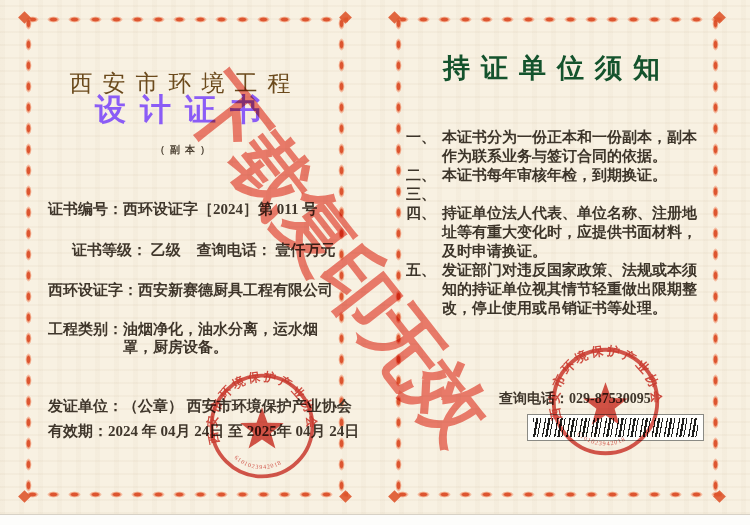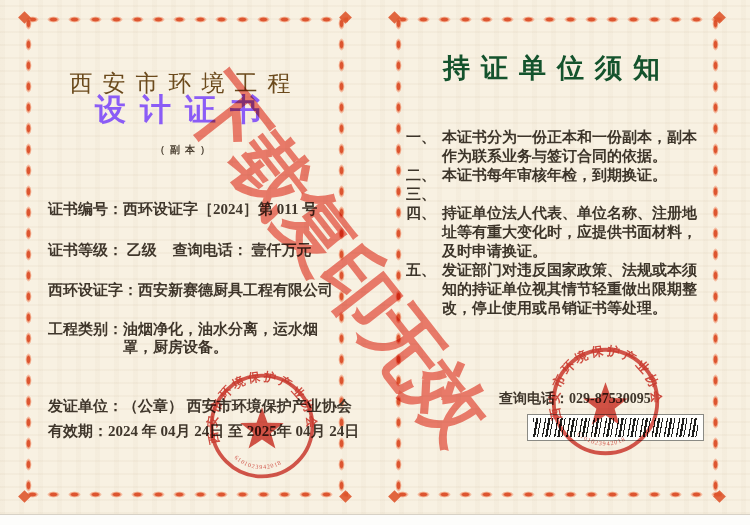--- a/index.html
+++ b/index.html
@@ -39,21 +39,21 @@
   .abs{position:absolute;}
   .center-l{left:22px;width:326px;text-align:center;}
   .center-r{left:392px;width:330px;text-align:center;}
   #lp-title1{top:68px;font-size:23px;font-weight:400;letter-spacing:10px;color:#6b4a1c;}
   #lp-title2{top:89px;font-size:31px;font-weight:700;letter-spacing:14px;color:#8b5cf6;}
   #lp-subtitle{top:143px;font-size:10px;letter-spacing:5px;color:#463b2d;font-weight:600;}
   .fieldrow{position:absolute;left:48px;font-size:15px;font-weight:700;color:#3f362b;display:flex;align-items:flex-start;}
   .fieldrow .lab{white-space:nowrap;}
   .fieldrow .val{white-space:nowrap;}
   #row-certno{top:200px;}
-  #row-grade{top:241px;display:flex;gap:16px;}
+  #row-grade{top:241px;display:flex;gap:16px;margin-left:24px;}
   #row-company{top:281px;}
   #row-category{top:320px;}
   #row-category .val{white-space:normal;width:212px;line-height:18px;}
   #row-issuer{top:397px;}
   #row-validity{top:422px;}
 
   
   #rp-title{top:50px;font-size:27px;font-weight:700;letter-spacing:11px;color:#14532d;}
   #notices{position:absolute;left:406px;top:128px;width:302px;font-size:15px;font-weight:600;color:#3d352a;}
   .notice{display:flex;line-height:19px;}

